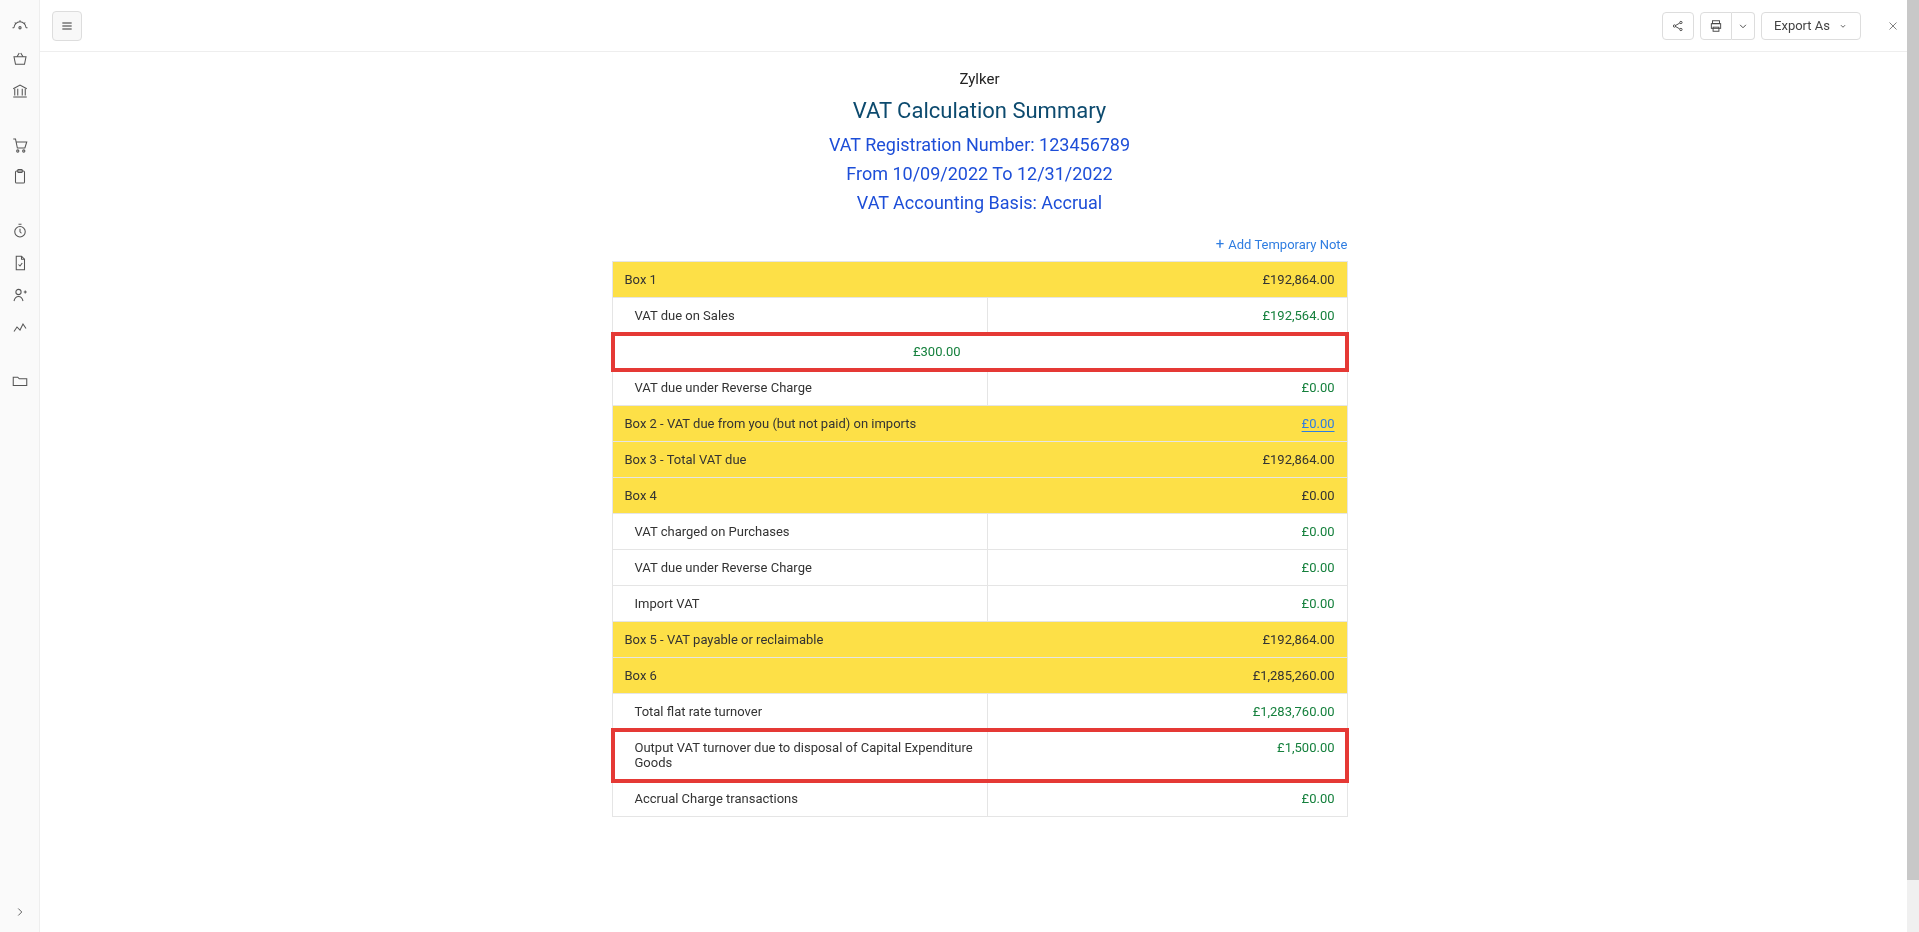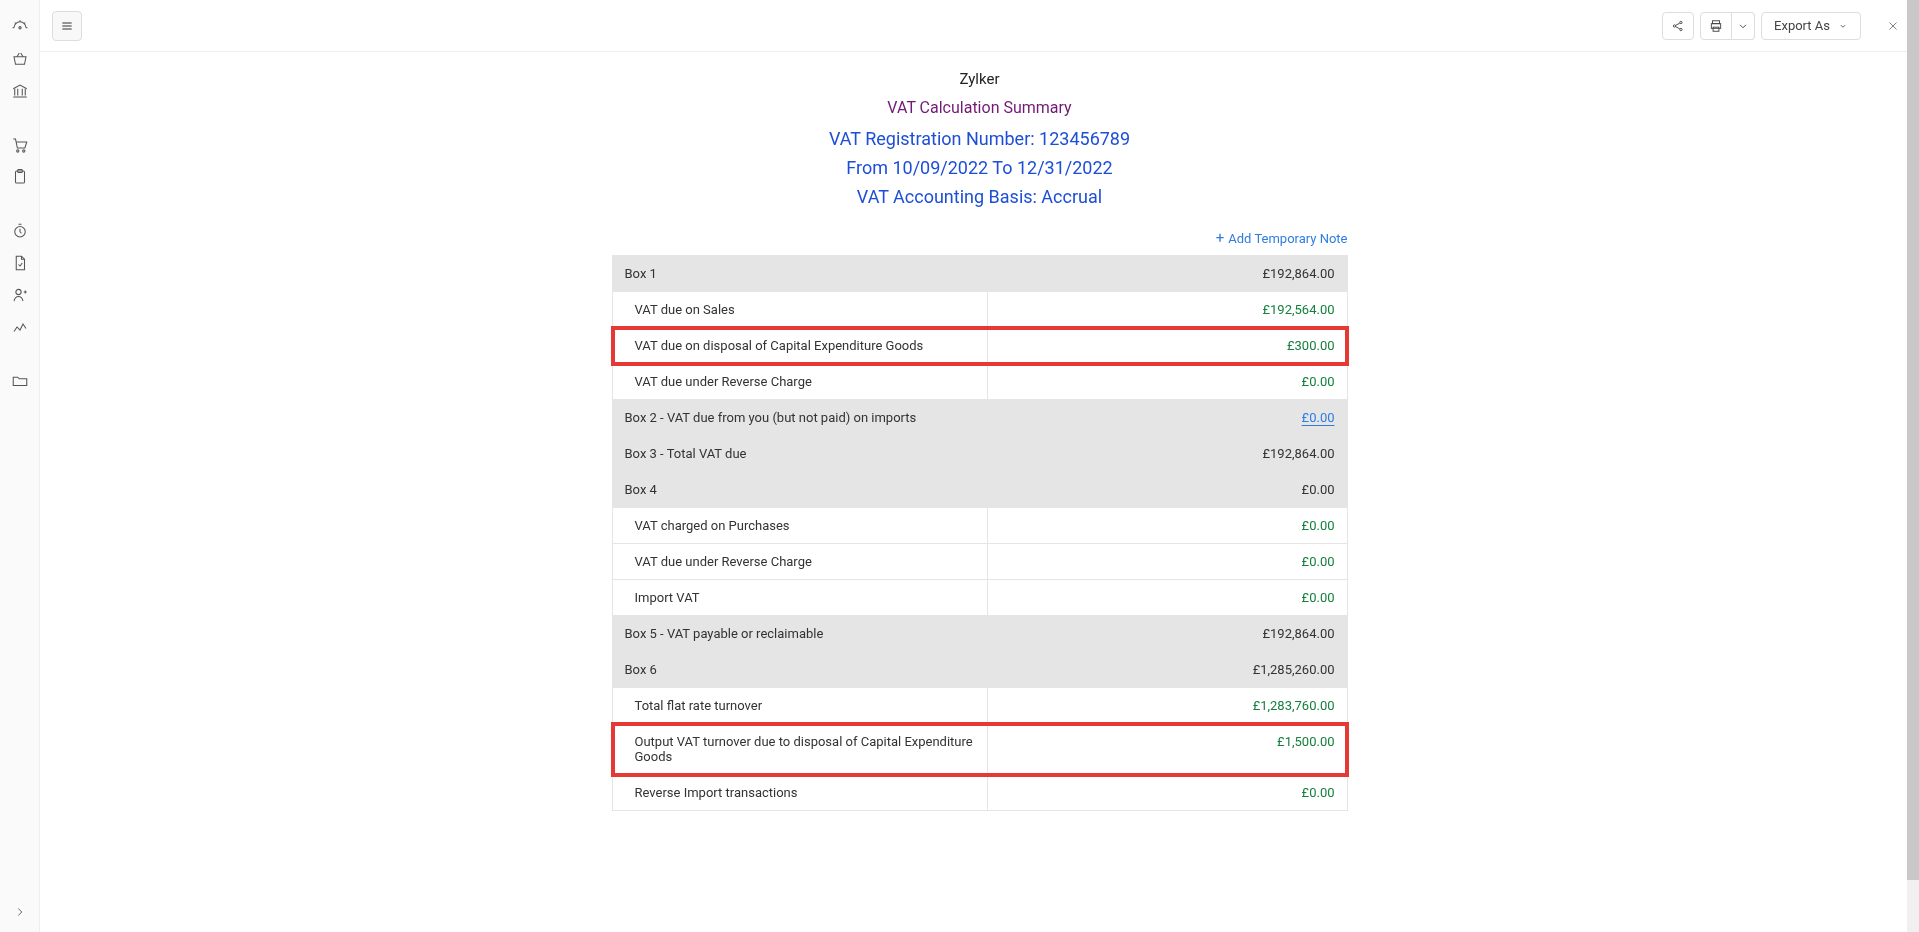--- a/index.html
+++ b/index.html
@@ -26,33 +26,33 @@
 .print-group .icon-btn:first-child { border-top-right-radius:0; border-bottom-right-radius:0; }
 .print-group .icon-btn:last-child { border-top-left-radius:0; border-bottom-left-radius:0; border-left:none; min-width:18px; padding:0 4px;}
 .export-btn { height:28px; border:1px solid #ddd; border-radius:4px; background:#fff; padding:0 12px; display:flex; align-items:center; gap:8px; cursor:pointer; color:#444; font-size:13px;}
 .close-btn { height:28px; width:28px; display:flex; align-items:center; justify-content:center; cursor:pointer; margin-left:12px; color:#777; }
 .close-btn svg { width:14px; height:14px; stroke:#777; stroke-width:1.6; }
 
 .content { flex:1; overflow-y:auto; padding: 18px 0 40px; }
 
 .header-block { text-align:center; margin-bottom: 10px; }
 .company-name { font-size: 15px; color:#222; margin-bottom:10px; }
-.report-title { font-size: 16px; color:#701a75; font-weight:400; margin-bottom:8px;}
+.report-title { font-size: 22px; color:#0c4a6e; font-weight:400; margin-bottom:8px;}
 .meta-line { font-size: 18px; color:#1d4ed8; line-height:1.6; }
 
 .add-note-row { width: 736px; margin: 18px auto 8px; text-align:right; }
 .add-note-link { color:#2f7de1; font-size:13px; cursor:pointer; display:inline-flex; align-items:center; gap:4px; }
 .add-note-link .plus { font-size:15px; }
 
 .vat-table { width: 736px; margin: 6px auto 0; border:1px solid #e5e5e5; border-collapse: collapse; }
 .vat-row { display:flex; border-bottom:1px solid #e5e5e5; }
 .vat-row:last-child { border-bottom:none; }
 .vat-label { flex:1; padding: 10px 12px; font-size:13px; color:#333; }
 .vat-value { width: 360px; padding:10px 12px; text-align:right; font-size:13px; border-left:1px solid #e5e5e5; }
-.row-box { background:#e5e5e5; }
+.row-box { background:#fde047; }
 .row-box .vat-value { border-left:none; color:#333; }
 .row-sub { background:#fff; }
 .row-sub .vat-label { padding-left: 22px; }
 .row-sub .vat-value { color:#15803d; }
 .underlined { text-decoration: underline; text-underline-offset: 3px; }
 .highlighted { outline: 4px solid #e53935; outline-offset: -2px; position: relative; z-index: 1; }
 
 .scrollbar-track { position:absolute; right:0; top:0; bottom:0; width:12px; background:#f0f0f0; }
 .scrollbar-thumb { position:absolute; top:0; width:100%; background:#c8c8c8; height:880px; }
 </style>
@@ -195,21 +195,20 @@
       <div class="vat-table" id="vat-table">
           <div class="vat-row row-box">
             <div class="vat-label">Box 1</div>
             <div class="vat-value">£192,864.00</div>
           </div>
           <div class="vat-row row-sub">
             <div class="vat-label">VAT due on Sales</div>
             <div class="vat-value">£192,564.00</div>
           </div>
           <div class="vat-row row-sub highlighted">
-            <div class="vat-label">VAT due on disposal of Capital Expenditure Goods</div>
             <div class="vat-value">£300.00</div>
           </div>
           <div class="vat-row row-sub">
             <div class="vat-label">VAT due under Reverse Charge</div>
             <div class="vat-value">£0.00</div>
           </div>
           <div class="vat-row row-box">
             <div class="vat-label">Box 2 - VAT due from you (but not paid) on imports</div>
             <div class="vat-value underlined" style="color: rgb(47, 125, 225);">£0.00</div>
           </div>
@@ -243,21 +242,21 @@
           </div>
           <div class="vat-row row-sub">
             <div class="vat-label">Total flat rate turnover</div>
             <div class="vat-value">£1,283,760.00</div>
           </div>
           <div class="vat-row row-sub highlighted">
             <div class="vat-label">Output VAT turnover due to disposal of Capital Expenditure Goods</div>
             <div class="vat-value">£1,500.00</div>
           </div>
           <div class="vat-row row-sub">
-            <div class="vat-label">Reverse Import transactions</div>
+            <div class="vat-label">Accrual Charge transactions</div>
             <div class="vat-value">£0.00</div>
           </div>
         </div>
     </div>
 
     <div class="scrollbar-track">
       <div class="scrollbar-thumb"></div>
     </div>
   </div>
 </div>

